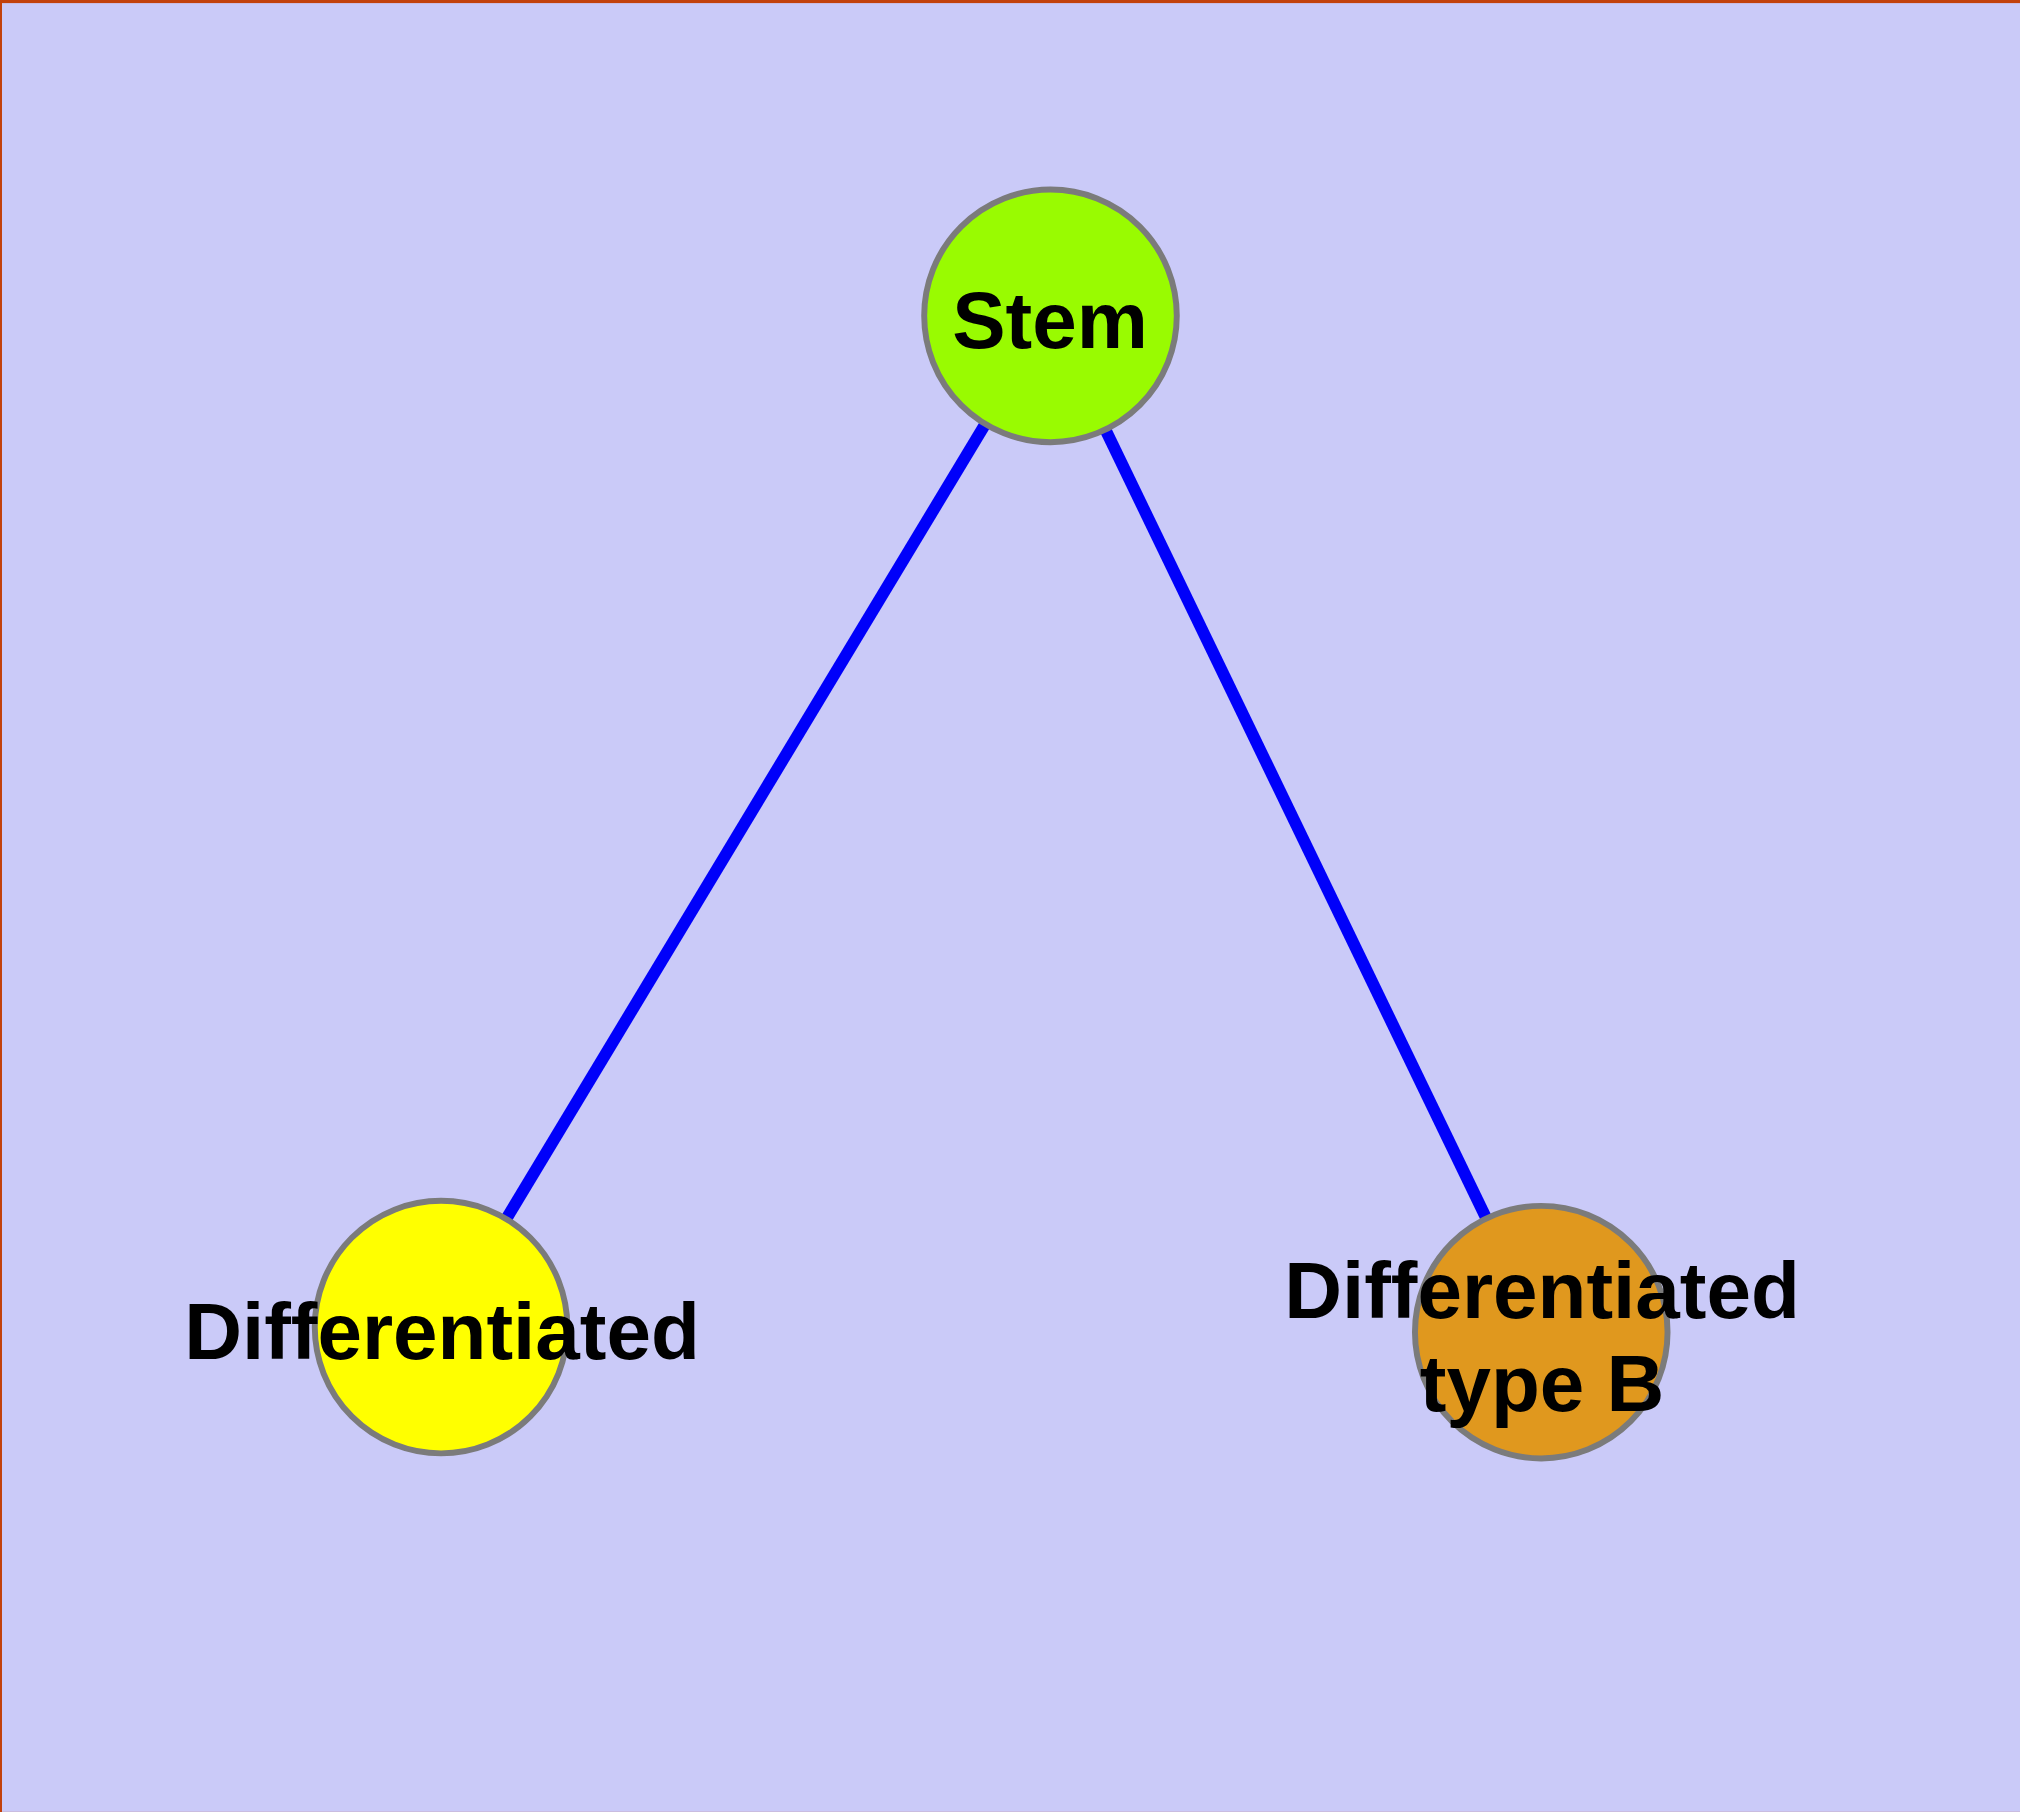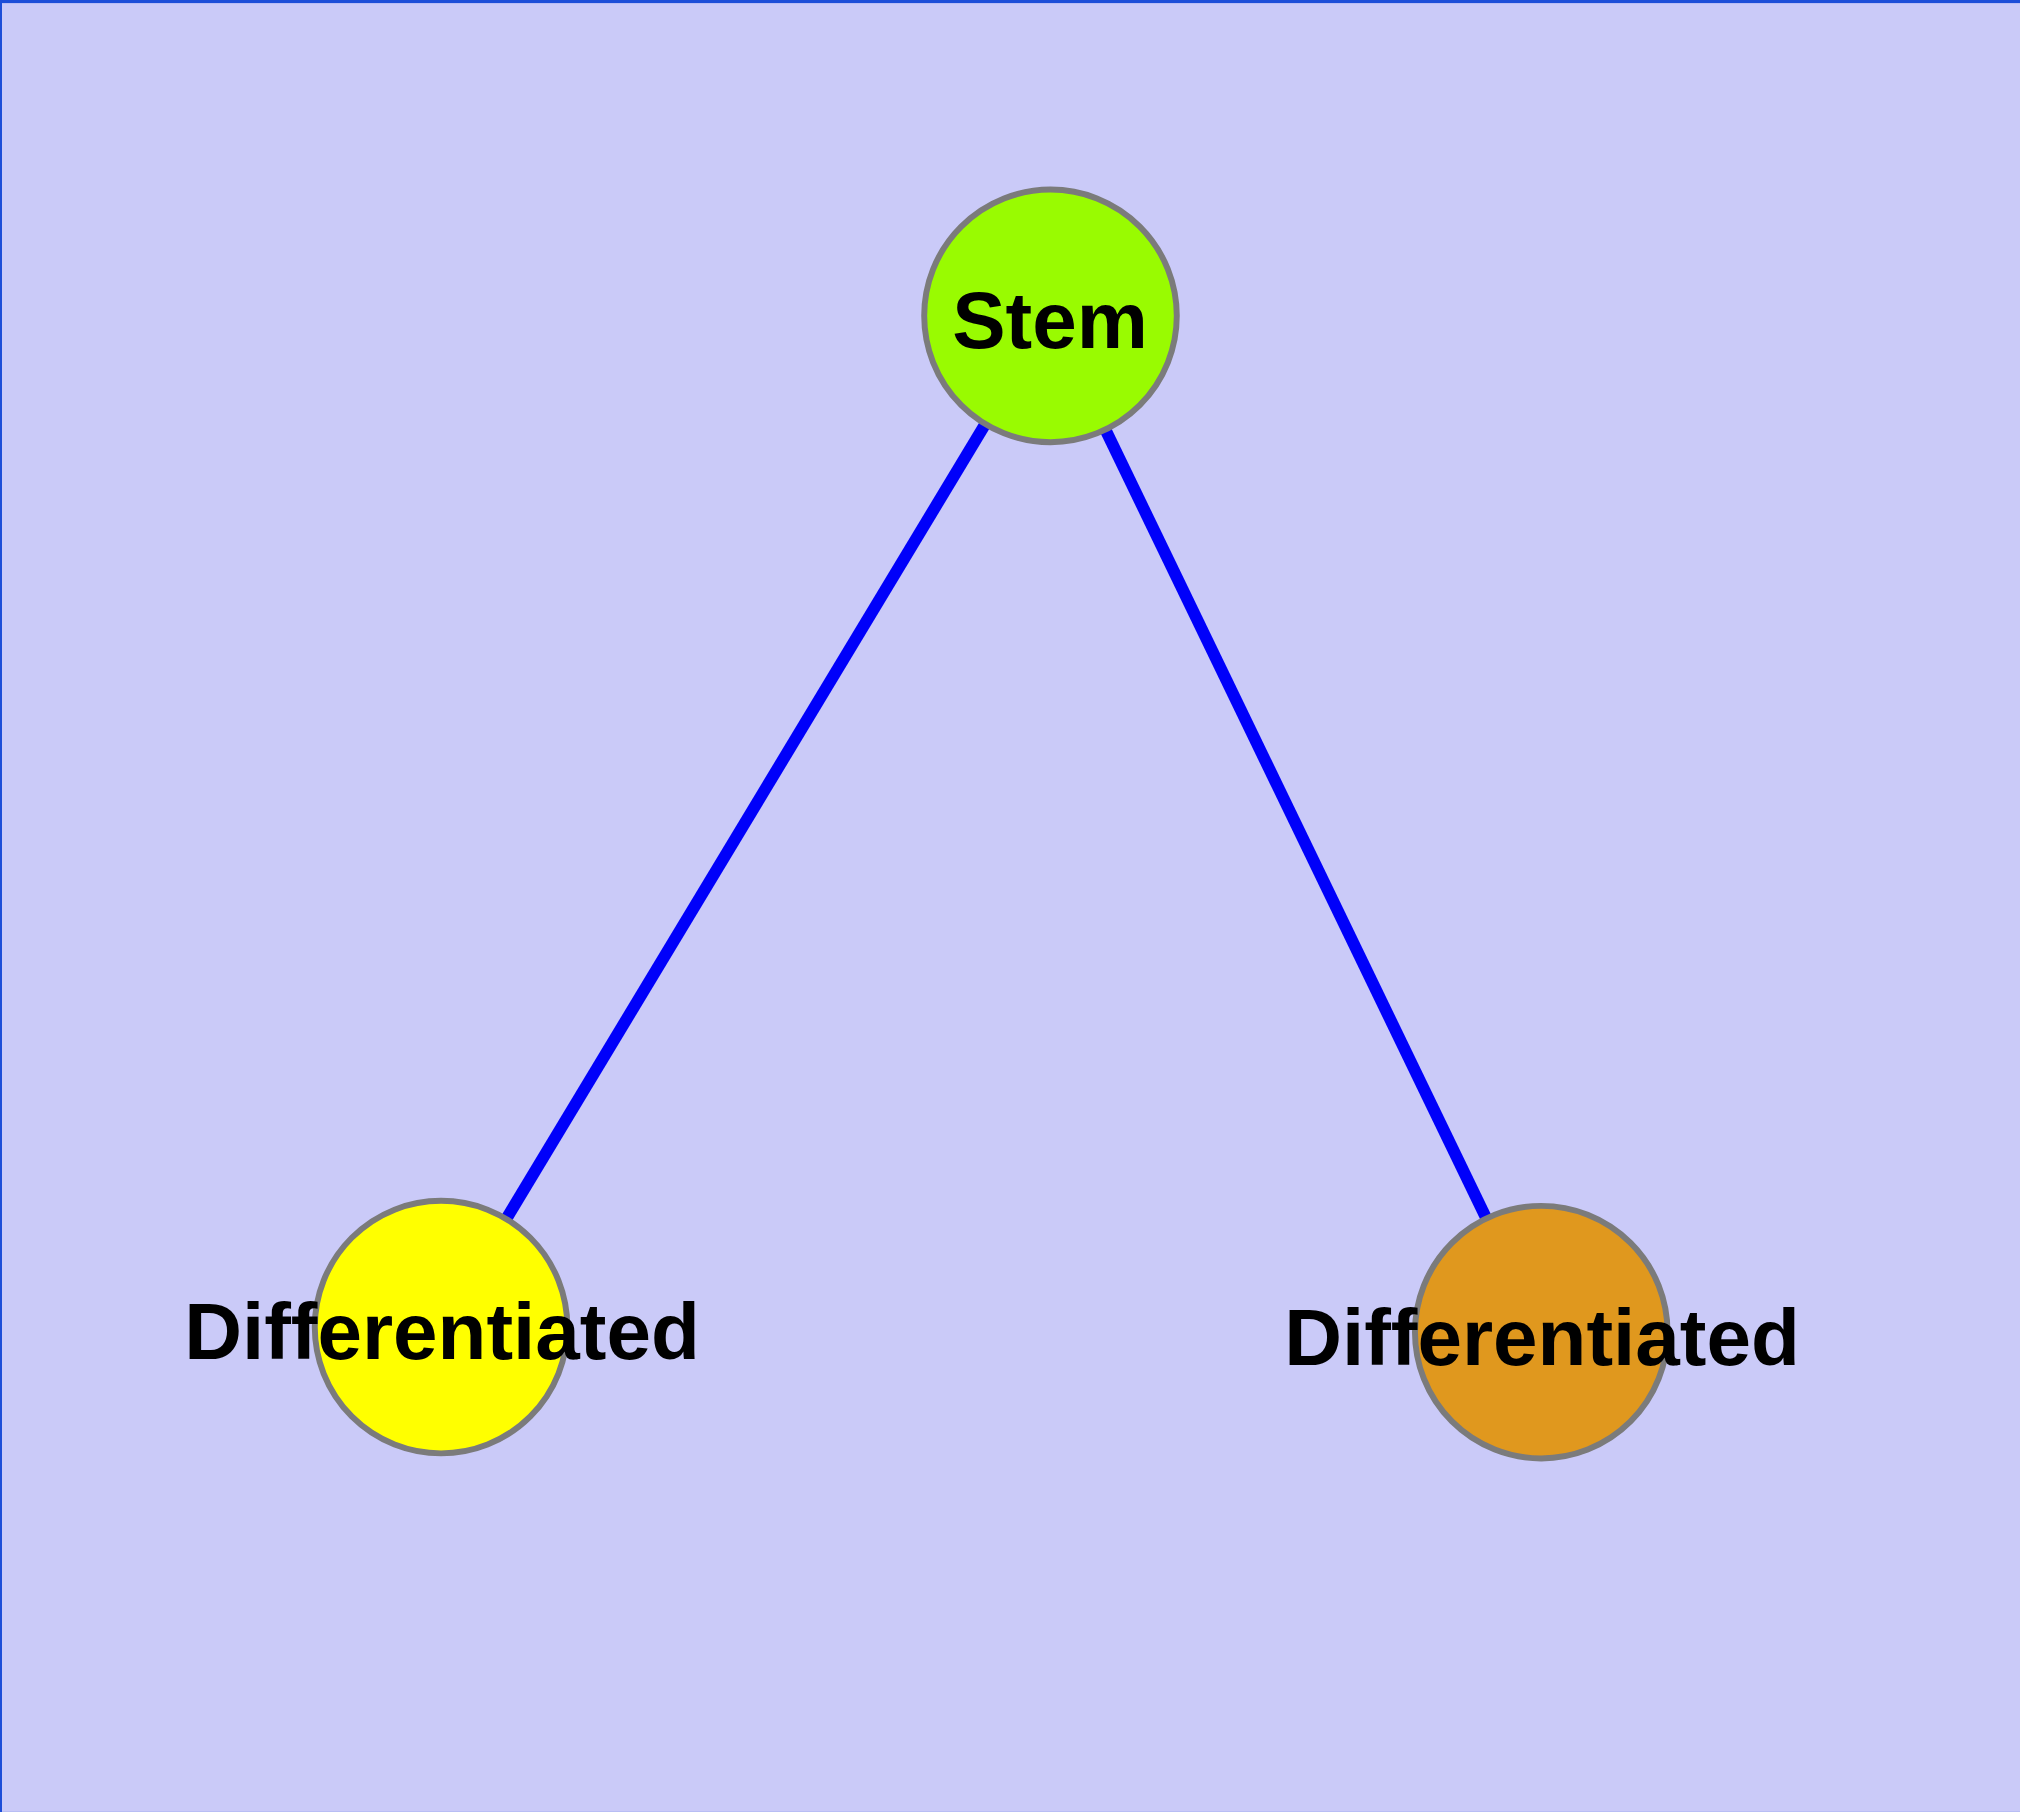--- a/index.html
+++ b/index.html
@@ -5,21 +5,21 @@
   html, body {
     margin: 0;
     padding: 0;
     background: #ffffff;
     font-family: "Liberation Sans", sans-serif;
   }
   .canvas {
     position: relative;
     width: 2021px;
     height: 1812px;
-    background: #1d4ed8;
+    background: #c2410c;
     overflow: hidden;
   }
   .graph-svg {
     position: absolute;
     left: 1.7px;
     top: 3.4px;
     width: 2019px;
     height: 1809px;
     display: block;
   }
@@ -59,16 +59,17 @@
   <div class="node-label" style="left: 1050px; top: 320px;">
     <div>Stem</div>
   </div>
 
   <div class="node-label" style="left: 442px; top: 1331px;">
     <div>Differentiated</div>
   </div>
 
   <div class="node-label" style="left: 1542px; top: 1337px;">
     <div>Differentiated</div>
+    <div>type B</div>
   </div>
 
 </div>
 
 
 </body></html>

